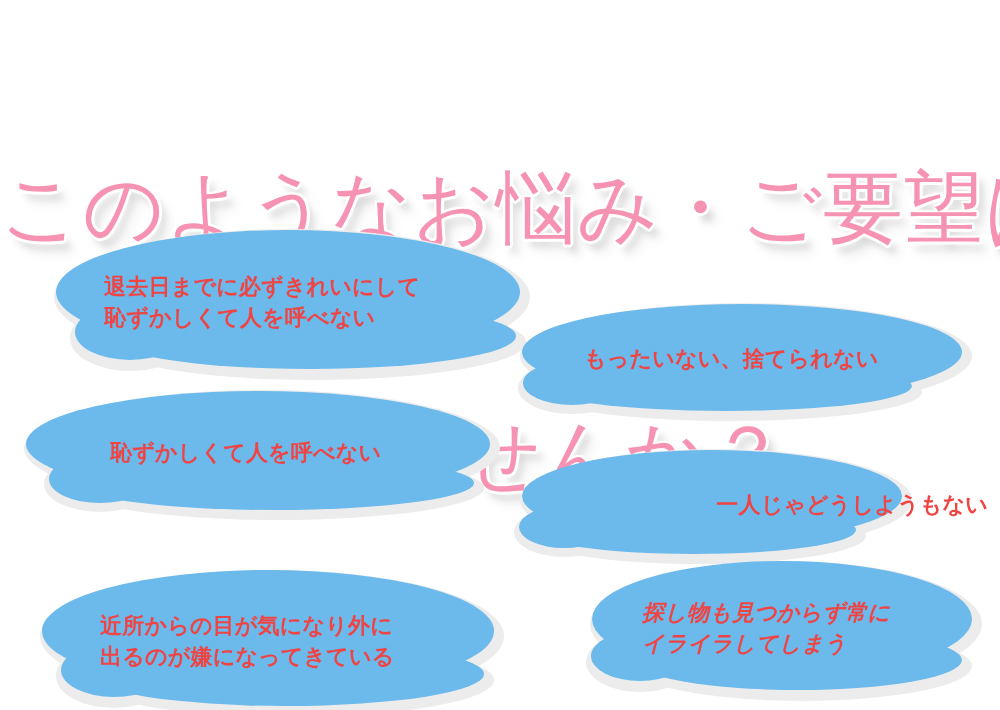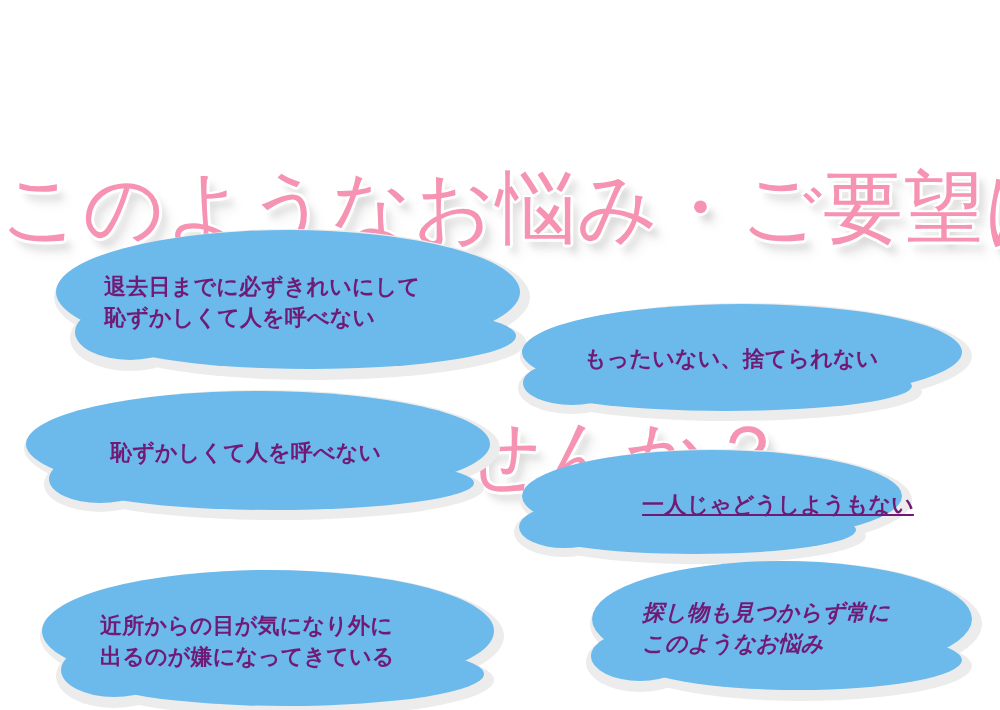--- a/index.html
+++ b/index.html
@@ -59,36 +59,36 @@
   }
   .bubble .label {
     position: absolute;
     left: 0;
     top: 0;
     width: 100%;
     height: 100%;
     display: flex;
     flex-direction: column;
     justify-content: center;
-    color: #701a75;
+    color: #ef4444;
     font-weight: bold;
     font-size: 22px;
     line-height: 1.42;
     white-space: pre;
     letter-spacing: 0.01em;
     user-select: none;
     pointer-events: none;
   }
   .label-line { display: block; }
 
   
   .b1 .label { padding-left: 72px;  padding-bottom: 12px; align-items: flex-start; }
   .b2 .label { padding-left: 86px;  padding-bottom: 16px; align-items: flex-start; }
   .b3 .label { padding-left: 104px; padding-bottom: 14px; align-items: flex-start; }
-  .b4 .label { padding-left: 70px;  padding-bottom: 16px; align-items: center; text-decoration: underline; }
+  .b4 .label { padding-left: 70px;  padding-bottom: 16px; align-items: flex-end; }
   .b5 .label { padding-left: 78px;  padding-bottom: 14px; align-items: flex-start; }
   .b6 .label { padding-left: 70px;  padding-bottom: 12px; align-items: flex-start; }
 </style>
 </head>
 <body>
 
 <div class="poster">
 
   <div class="heading">
     <span class="hline">このようなお悩み・ご要望は</span>
@@ -195,17 +195,17 @@
         <ellipse cx="68" cy="110" rx="54" ry="30"></ellipse>
       </g>
       <g fill="#6CB9EB">
         <ellipse cx="210" cy="67" rx="190" ry="58"></ellipse>
         <ellipse cx="226" cy="108" rx="164" ry="30"></ellipse>
         <ellipse cx="68" cy="104" rx="49" ry="25"></ellipse>
       </g>
     </svg>
     <div class="label">
       <span class="label-line">探し物も見つからず常に</span>
-      <span class="label-line">このようなお悩み</span>
+      <span class="label-line">イライラしてしまう</span>
     </div>
   </div>
 
 </div>
 
 </body></html>

